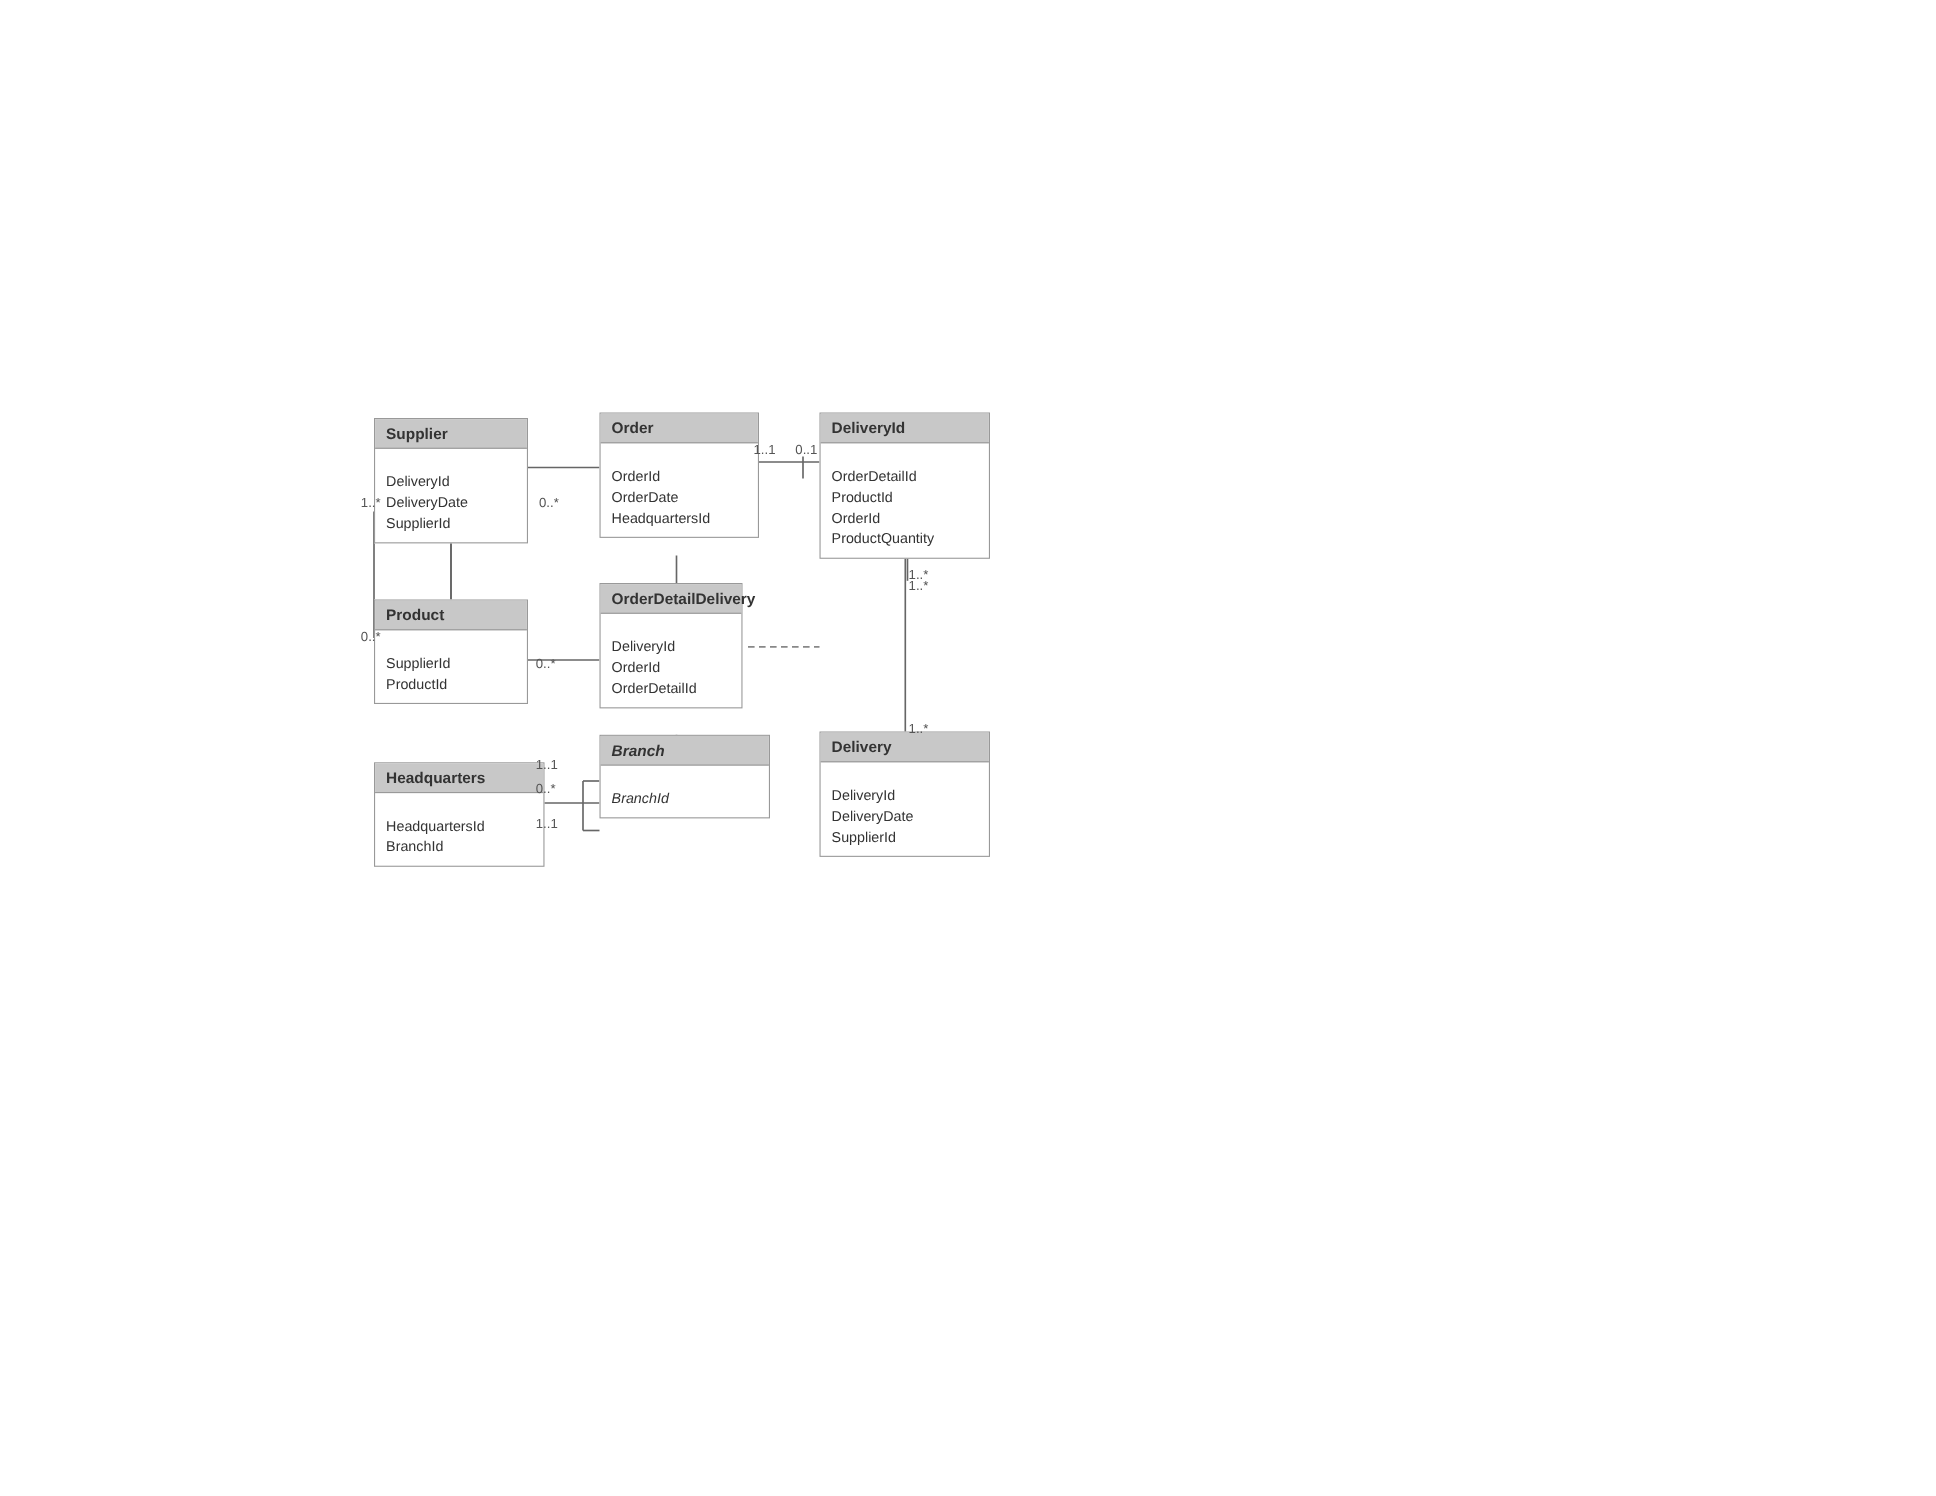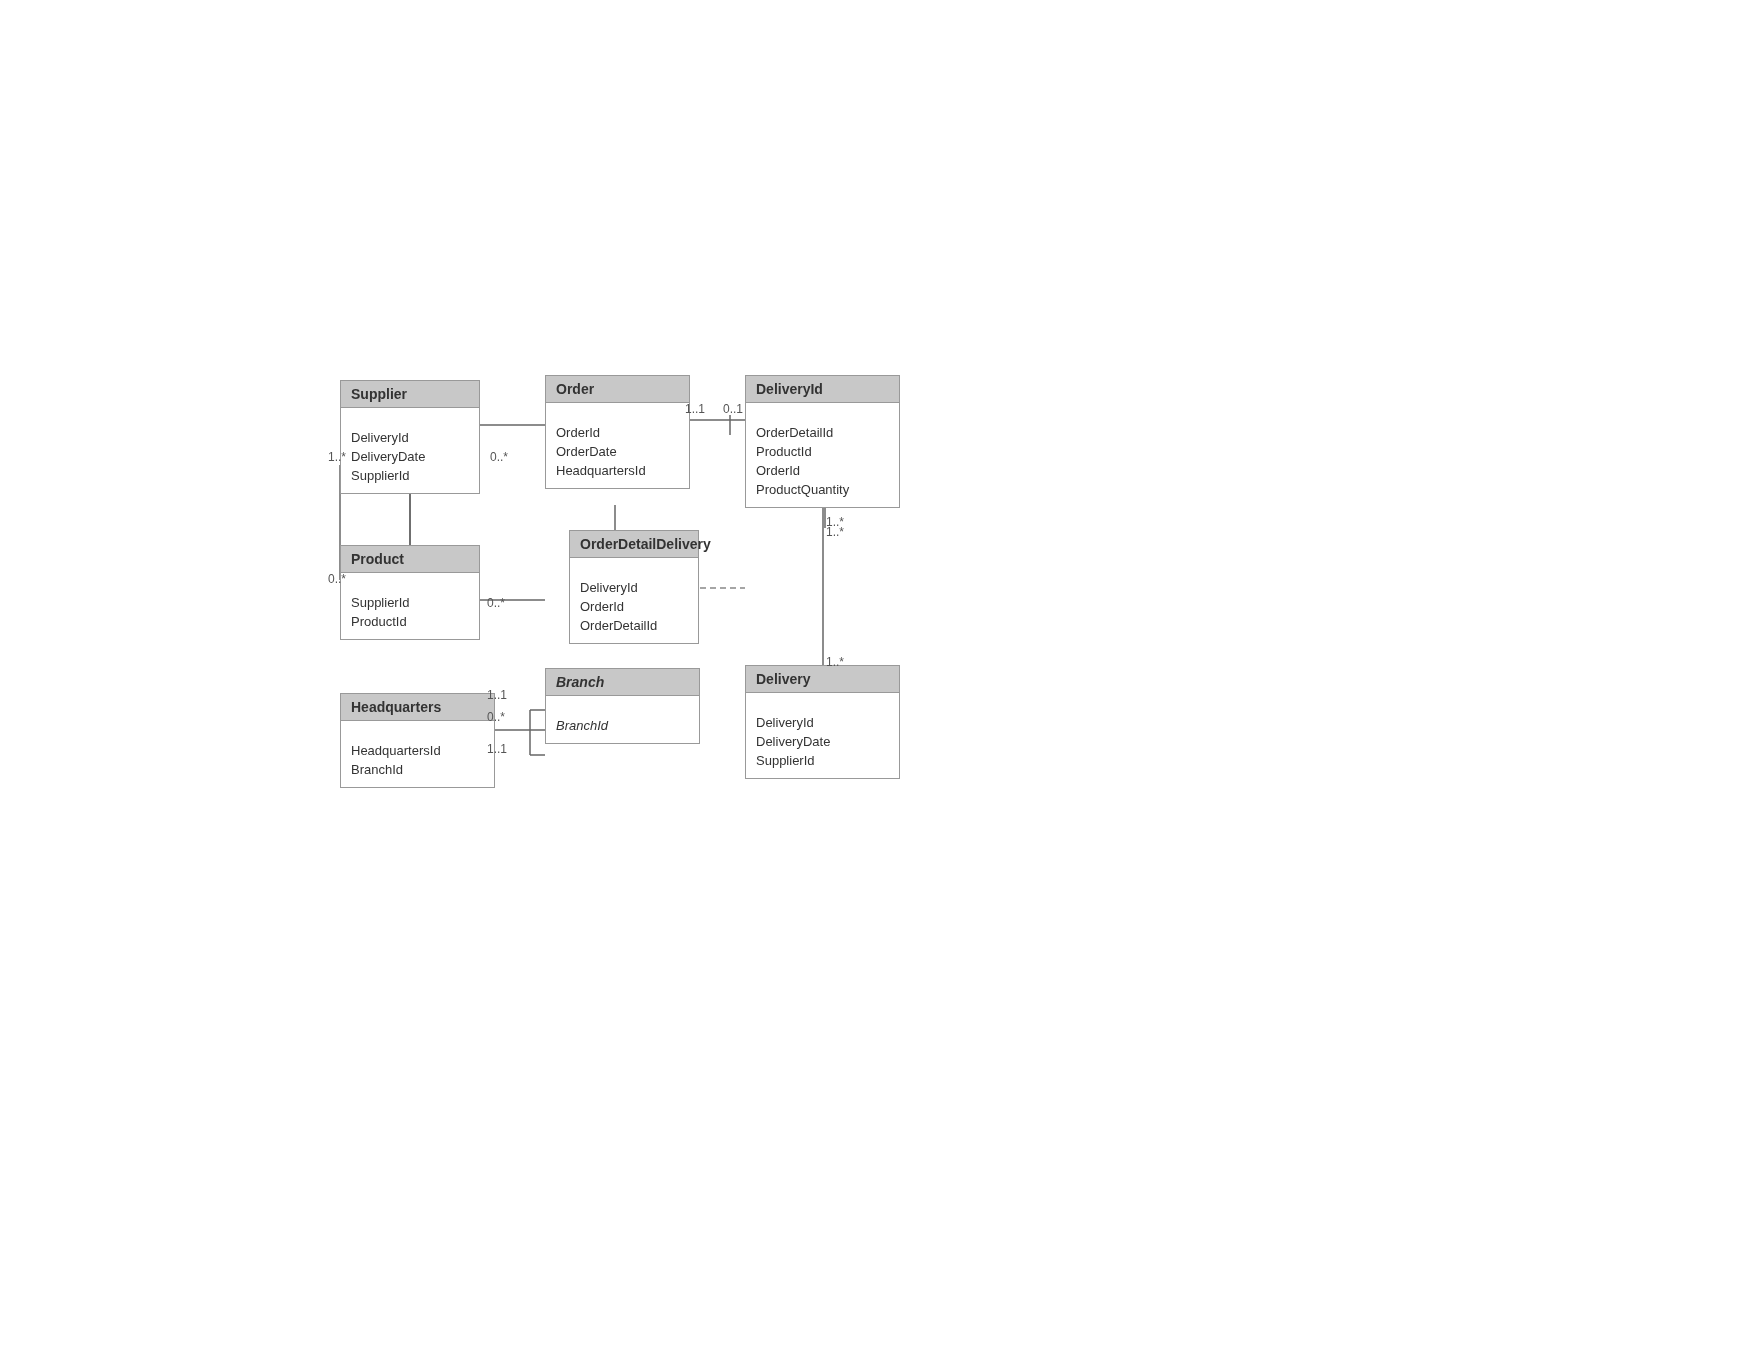--- a/index.html
+++ b/index.html
@@ -163,21 +163,21 @@
   <div class="entity" style="left:340px; top:435px; width:140px;">
     <div class="entity-header">
       <span>Product</span>
     </div>
     <div class="entity-body">
       <div class="entity-field">SupplierId</div>
       <div class="entity-field">ProductId</div>
     </div>
   </div>
 
-  <div class="entity" style="left:569px; top:420px; width:129px;">
+  <div class="entity" style="left:545px; top:420px; width:129px;">
     <div class="entity-header">
       <span>OrderDetailDelivery</span>
     </div>
     <div class="entity-body">
       <div class="entity-field">DeliveryId</div>
       <div class="entity-field">OrderId</div>
       <div class="entity-field">OrderDetailId</div>
     </div>
   </div>
 

